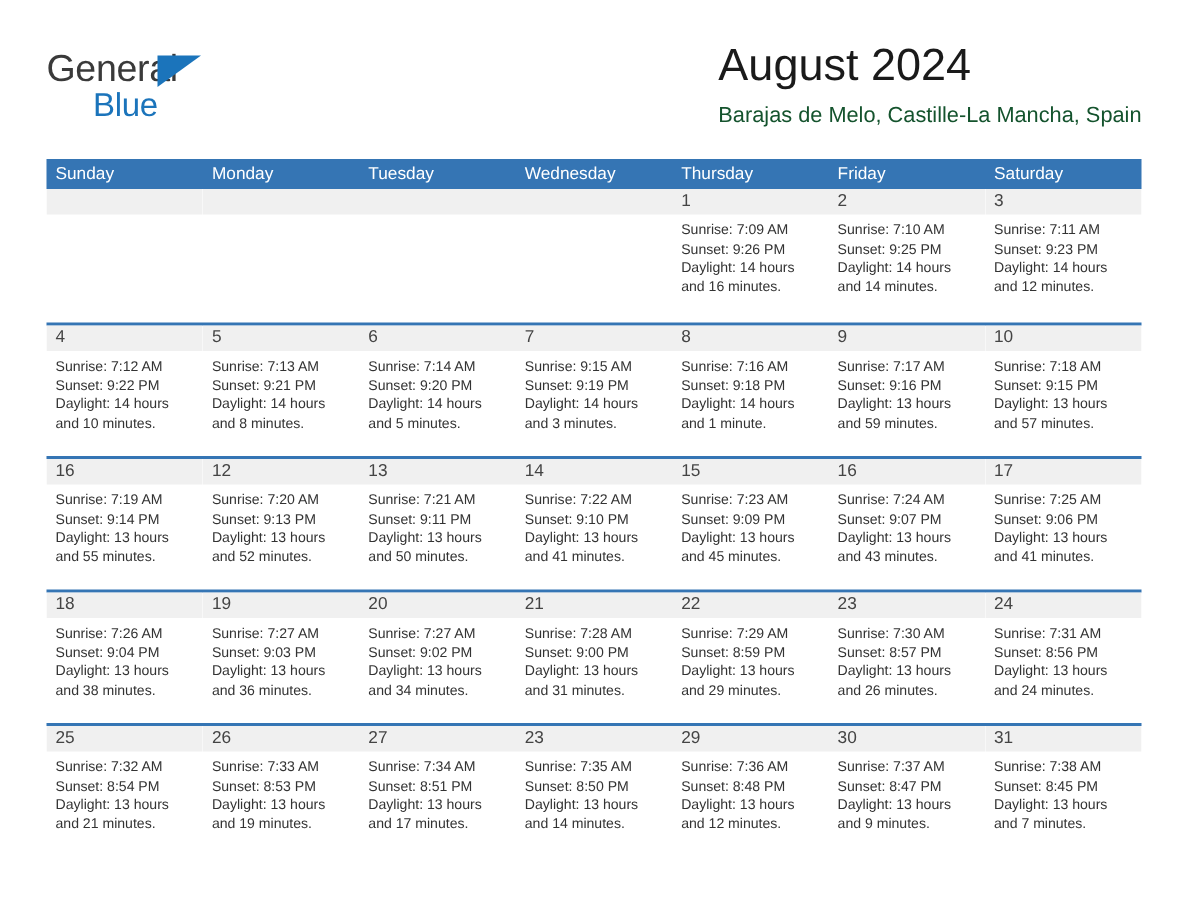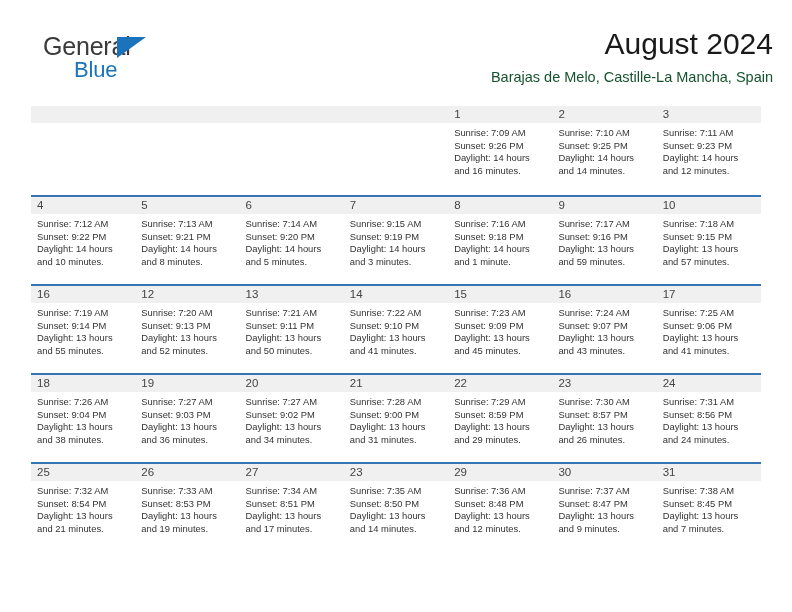--- a/index.html
+++ b/index.html
@@ -22,21 +22,20 @@
     box-sizing: border-box;
   }
 
   
   .header {
     position: absolute;
     left: 31px;
     top: 26px;
     width: 730px;
     height: 72px;
-    margin-left: 12px;
   }
 
   .logo {
     position: absolute;
     left: 0;
     top: 8px;
     width: 210px;
     height: 56px;
   }
   .logo-general {
@@ -66,21 +65,20 @@
     line-height: 25px;
     color: #1b74bb;
     letter-spacing: -0.2px;
     font-weight: 400;
   }
 
   .title-wrap {
     position: absolute;
     right: 0;
     top: 0;
-    text-align: right;
   }
   .month-title {
     font-size: 30px;
     line-height: 36px;
     color: #1a1a1a;
     font-weight: 400;
     white-space: nowrap;
   }
   .location-sub {
     margin-top: 6px;
@@ -169,20 +167,29 @@
     </div>
 
     <div class="title-wrap">
       <div class="month-title">August 2024</div>
       <div class="location-sub">Barajas de Melo, Castille-La Mancha, Spain</div>
     </div>
   </div>
 
   <div class="calendar">
 
+    <div class="dow-row">
+      <div class="dow-cell">Sunday</div>
+      <div class="dow-cell">Monday</div>
+      <div class="dow-cell">Tuesday</div>
+      <div class="dow-cell">Wednesday</div>
+      <div class="dow-cell">Thursday</div>
+      <div class="dow-cell">Friday</div>
+      <div class="dow-cell">Saturday</div>
+    </div>
 
     <div id="weeks-container">
         <div class="week-row first">
           <div class="day-cell empty">
             <div class="day-num"></div>
           </div>
           <div class="day-cell empty">
             <div class="day-num"></div>
           </div>
           <div class="day-cell empty">

